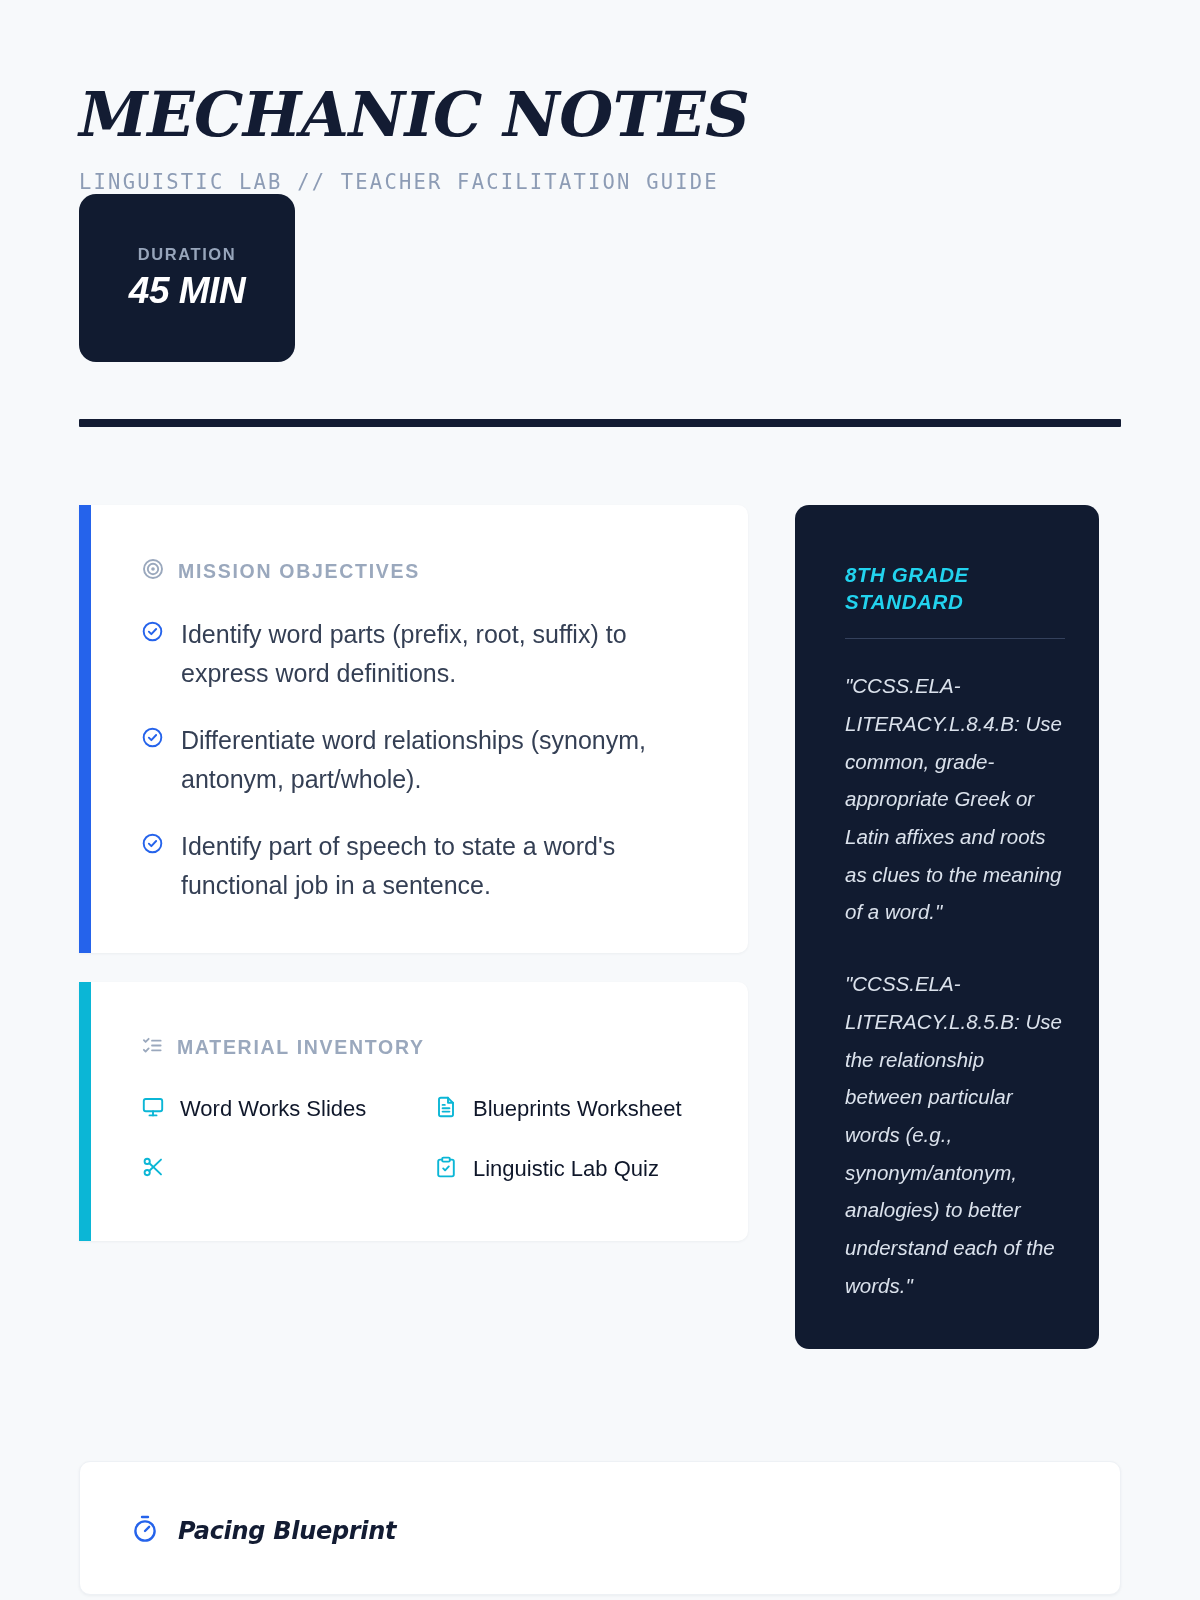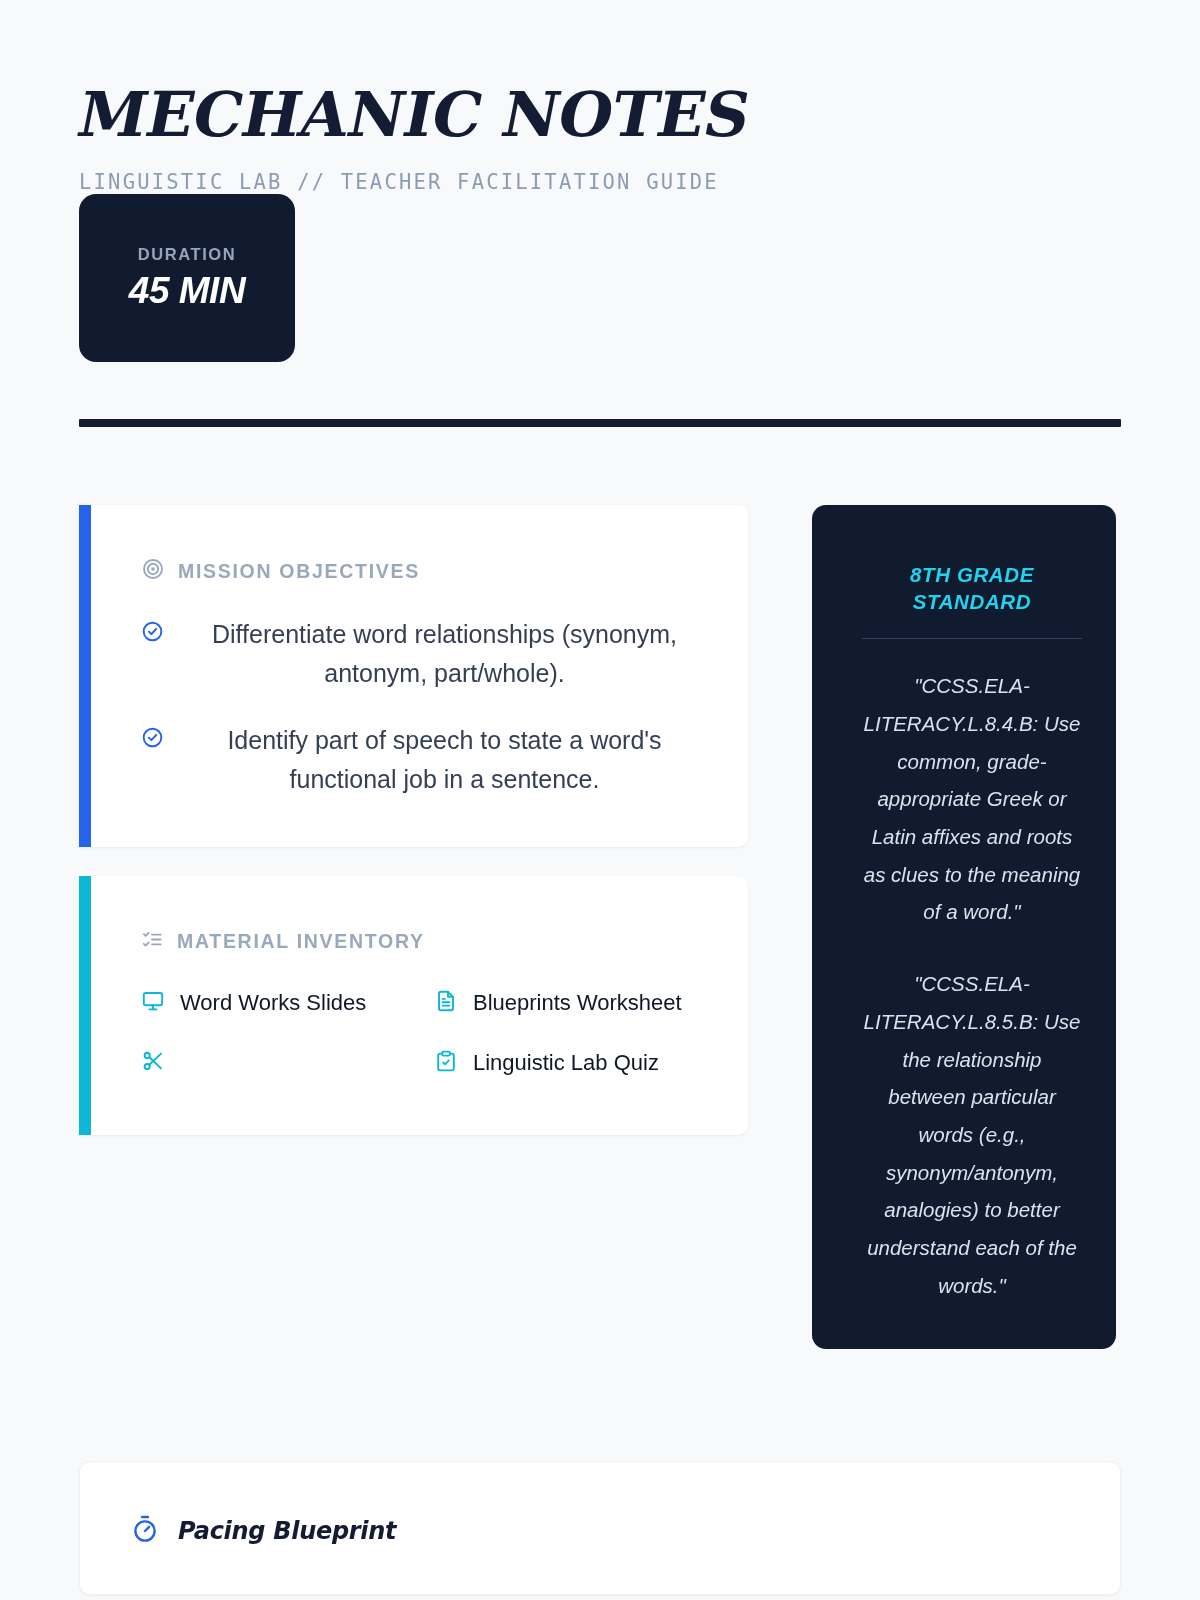--- a/index.html
+++ b/index.html
@@ -81,24 +81,23 @@
   .header-rule {
     margin-top: 57px;
     height: 8px;
     background: #131c33;
     border-radius: 1px;
   }
 
   
   .main-grid {
     display: flex;
-    gap: 64px;
+    gap: 47px;
     margin-top: 78px;
     align-items: flex-start;
-    text-align: center;
   }
 
   .col-left { width: 669px; flex-shrink: 0; }
   .col-right { width: 304px; flex-shrink: 0; }
 
   
   .accent-card {
     position: relative;
     background: #ffffff;
     border-radius: 0 10px 10px 0;
@@ -257,20 +256,29 @@
               <svg width="24" height="24" viewBox="0 0 24 24" fill="none" stroke="#9aa8bd" stroke-width="1.9">
                 <circle cx="12" cy="12" r="9"></circle>
                   <circle cx="12" cy="12" r="5.2"></circle>
                   <circle cx="12" cy="12" r="1.8" fill="#9aa8bd" stroke="none"></circle>
               </svg>
             </span>
             <span class="section-head-text">MISSION OBJECTIVES</span>
           </div>
 
           <div class="obj-list">
+            <div class="obj-item">
+              <span class="icon">
+                <svg width="23" height="23" viewBox="0 0 24 24" fill="none" stroke="#2563eb" stroke-width="2">
+                  <circle cx="12" cy="12" r="9.2"></circle>
+                    <path d="M8.2 12.2l2.6 2.6 5-5.4" stroke-linecap="round" stroke-linejoin="round"></path>
+                </svg>
+              </span>
+              <span class="obj-text">Identify word parts (prefix, root, suffix) to express word definitions.</span>
+            </div>
             <div class="obj-item">
               <span class="icon">
                 <svg width="23" height="23" viewBox="0 0 24 24" fill="none" stroke="#2563eb" stroke-width="2">
                   <circle cx="12" cy="12" r="9.2"></circle>
                     <path d="M8.2 12.2l2.6 2.6 5-5.4" stroke-linecap="round" stroke-linejoin="round"></path>
                 </svg>
               </span>
               <span class="obj-text">Differentiate word relationships (synonym, antonym, part/whole).</span>
             </div>
             <div class="obj-item">

